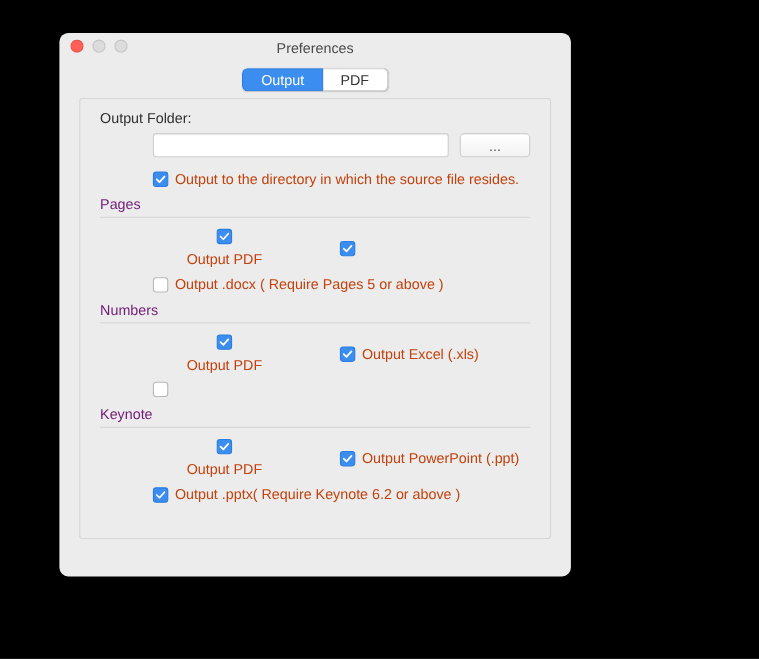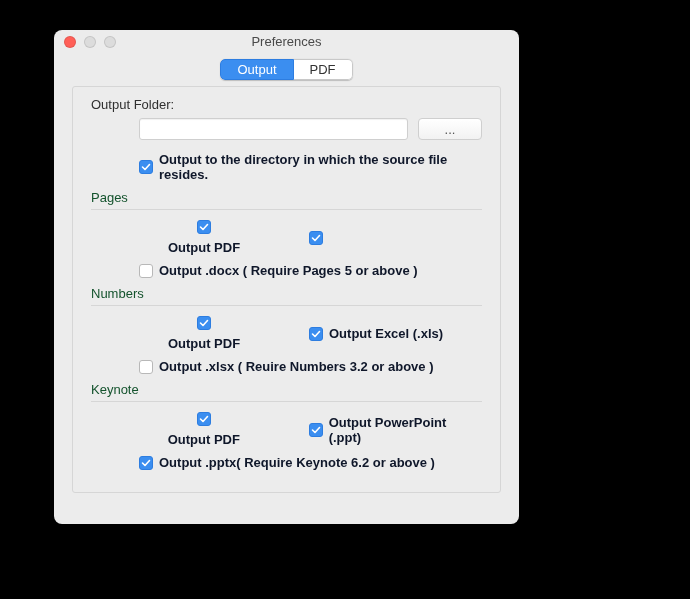--- a/index.html
+++ b/index.html
@@ -132,21 +132,21 @@
       display: flex;
       gap: 40px;
     }
     .check-pair {
       display: flex;
       align-items: center;
       gap: 6px;
     }
     .section-head {
       font-size: 13px;
-      color: #14532d;
+      color: #701a75;
       margin-top: 6px;
       margin-bottom: 2px;
     }
     .hr {
       height: 1px;
       background: #d6d6d6;
       margin: 4px 0 10px 0;
     }
     .checkbox {
       width: 14px;
@@ -160,22 +160,21 @@
       flex-shrink: 0;
     }
     .checkbox.checked {
       background: #3b8ef0;
       border-color: #2d7de0;
     }
     .checkbox.checked svg { display: block; }
     .checkbox svg { display: none; width: 10px; height: 10px; }
     .cb-label {
       font-size: 13px;
-      color: #0f172a;
-      font-weight: bold;
+      color: #c2410c;
     }
     .first-col {
       width: 130px;
       display: flex;
       align-items: center;
       gap: 6px;
       flex-direction: column;
     }
   </style>
 </head>
@@ -252,21 +251,20 @@
         <span class="checkbox checked">
             <svg viewBox="0 0 10 10">
               <path d="M1.5 5 L4 7.5 L8.5 2.5" stroke="#fff" stroke-width="1.6" fill="none" stroke-linecap="round" stroke-linejoin="round"></path>
             </svg>
           </span>
         <span class="cb-label">Output Excel (.xls)</span>
       </div>
     </div>
     <div class="check-row">
       <span class="checkbox"></span>
-      <span class="cb-label">Output .xlsx ( Reuire Numbers 3.2 or above )</span>
     </div>
 
     <div class="section-head">Keynote</div>
     <div class="hr"></div>
     <div class="check-row double">
       <div class="first-col">
         <span class="checkbox checked">
             <svg viewBox="0 0 10 10">
               <path d="M1.5 5 L4 7.5 L8.5 2.5" stroke="#fff" stroke-width="1.6" fill="none" stroke-linecap="round" stroke-linejoin="round"></path>
             </svg>

